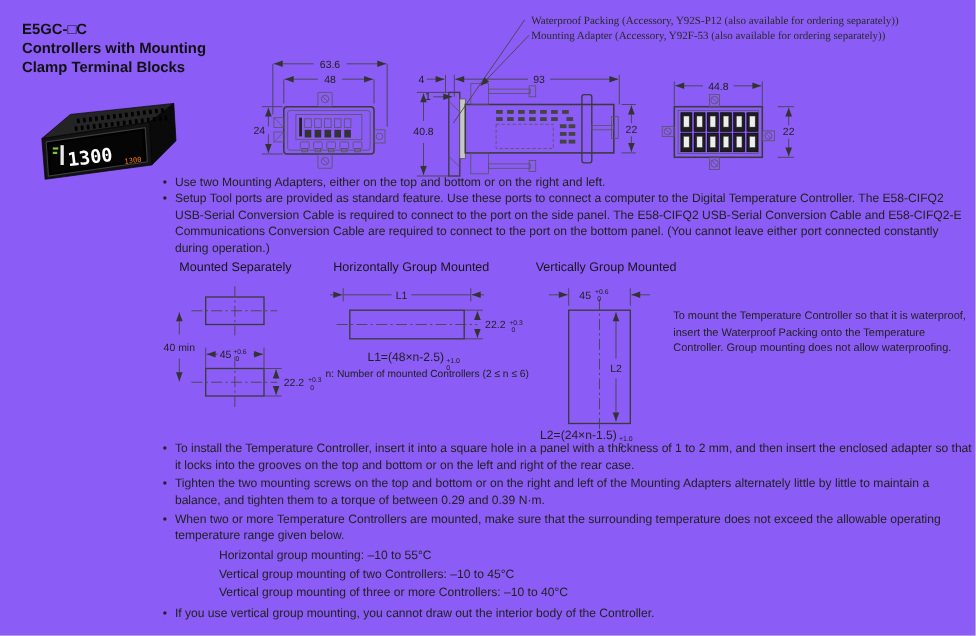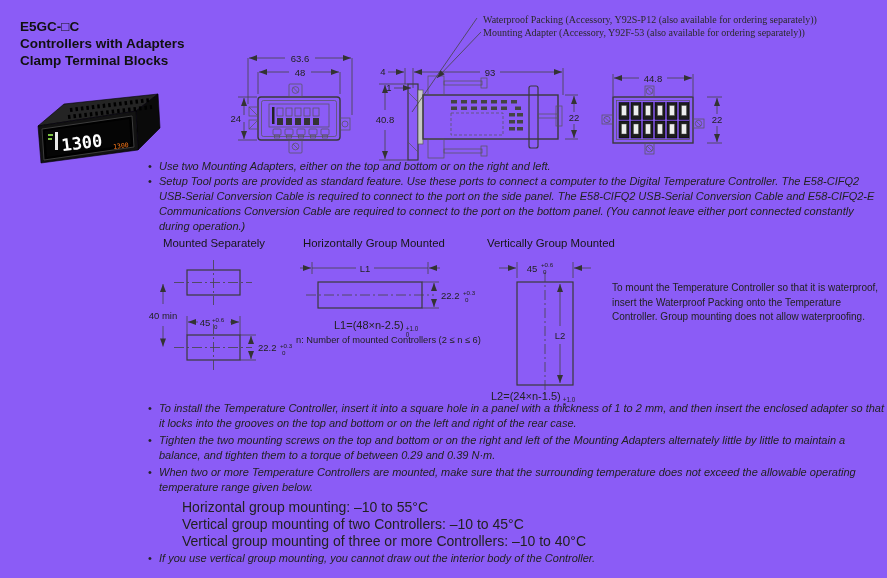--- a/index.html
+++ b/index.html
@@ -7,22 +7,22 @@
         font-family:"Liberation Sans",sans-serif;color:#1f1f1f;}
   .abs{position:absolute;}
   
   .title{left:20px;top:18px;line-height:17px;}
   .title .t1,.title .t2{font-size:13.5px;font-weight:bold;color:#111;}
   
   .callout{font-size:10px;color:#2a2a2a;white-space:nowrap;font-family:Liberation Serif, serif;}
   
   .bullet{left:148px;display:flex;font-size:11px;line-height:15px;color:#222;}
   .bullet .bm{width:11px;flex:none;}
-  .bullet .bt{width:726px;font-style:italic;}
-  .plainline{left:182px;font-size:14px;color:#222;white-space:nowrap;}
+  .bullet .bt{width:726px;}
+  .plainline{left:199px;font-size:11px;color:#222;white-space:nowrap;}
   
   .sechead{font-size:11.4px;color:#161616;white-space:nowrap;text-align:right;}
   
   .formula{font-size:11px;color:#222;white-space:nowrap;}
   .formnote{font-size:9.3px;color:#222;white-space:nowrap;}
   .tolstack{display:inline-flex;flex-direction:column;vertical-align:-2px;margin-left:2px;
             font-size:6.3px;line-height:6.3px;color:#222;}
   
   .para{left:612px;top:281px;width:272px;font-size:10px;line-height:14.6px;color:#222;}
   
@@ -37,21 +37,21 @@
   .slot{fill:#1d1d1d;stroke:#000;stroke-width:.5;}
   .slotin{fill:#ededed;stroke:#444;stroke-width:.4;}
 </style>
 </head>
 <body>
 
 <div class="page">
 
   <div class="abs title">
     <div class="t1">E5GC-□C</div>
-    <div class="t2">Controllers with Adapters</div>
+    <div class="t2">Controllers with Mounting</div>
     <div class="t2">Clamp Terminal Blocks</div>
   </div>
 
   <svg style="left:28px;top:84px" width="135" height="80" viewBox="0 0 135 80">
     <polygon points="10,42 36,20 130,10 108,27" fill="#242424" stroke="#000" stroke-width="0.6"></polygon>
     <polygon points="108,27 130,10 132,44 110,66" fill="#0a0a0a" stroke="#000" stroke-width="0.6"></polygon>
     <polygon points="10,42 108,27 110,66 13,79" fill="#121212" stroke="#000" stroke-width="0.6"></polygon>
     <line x1="42" y1="26" x2="122" y2="16" stroke="#000" stroke-width="4" stroke-dasharray="2.5 3"></line>
     <line x1="40" y1="33" x2="124" y2="23" stroke="#000" stroke-width="4" stroke-dasharray="2.5 3"></line>
     <polygon points="14,45 104,32 106,63 16,76" fill="#000" stroke="#3d3d3d" stroke-width="1"></polygon>

